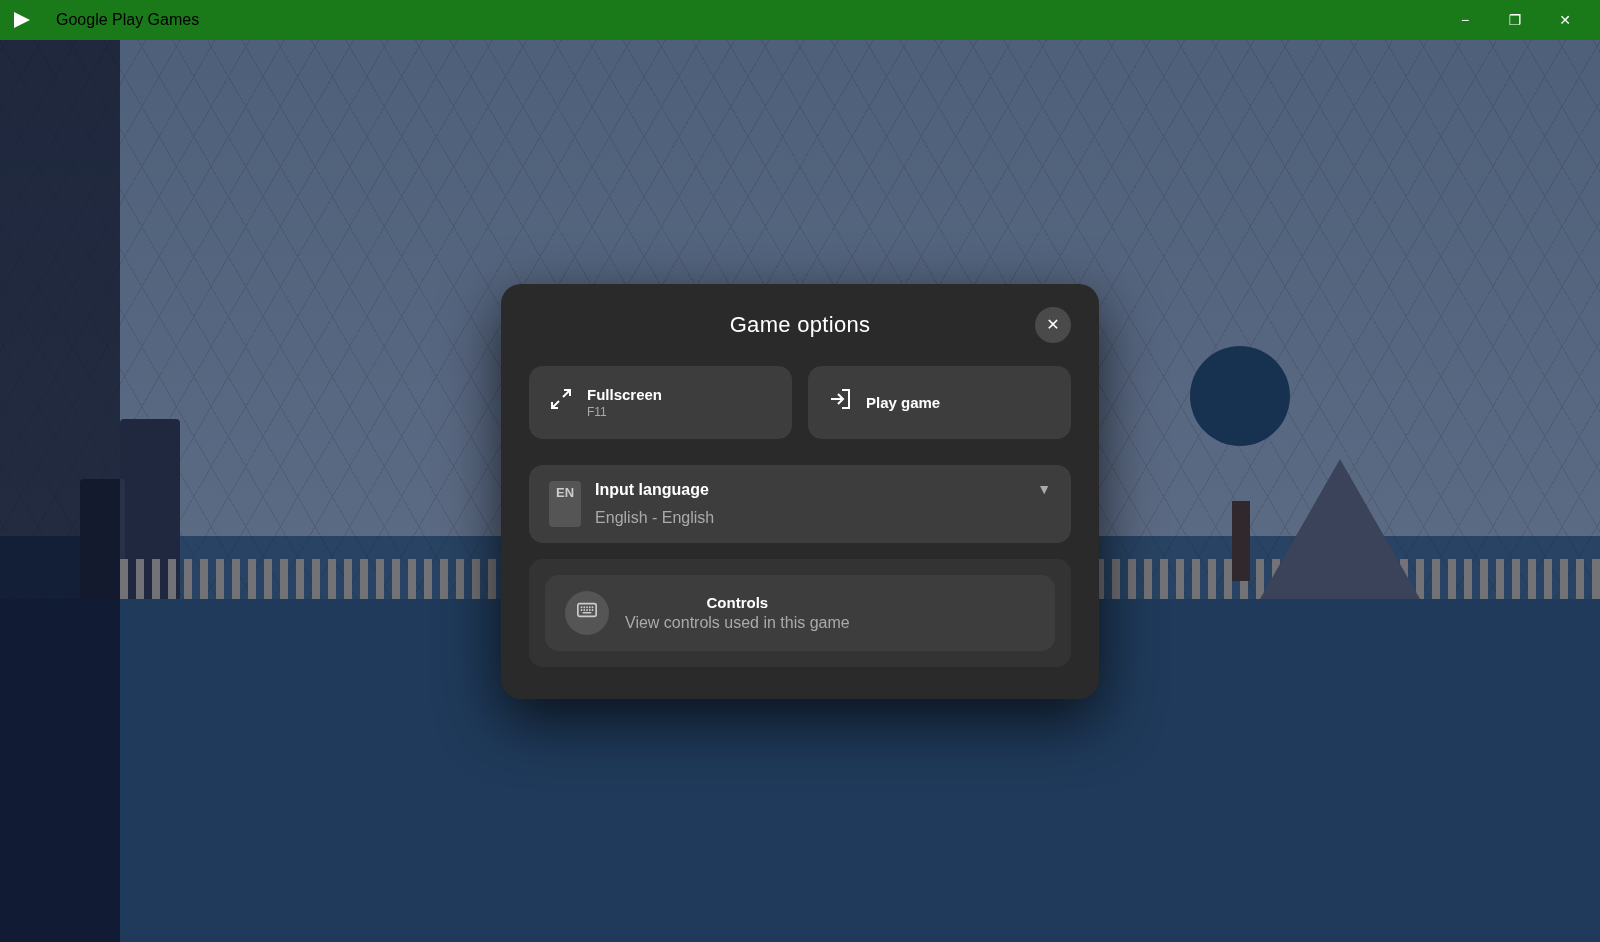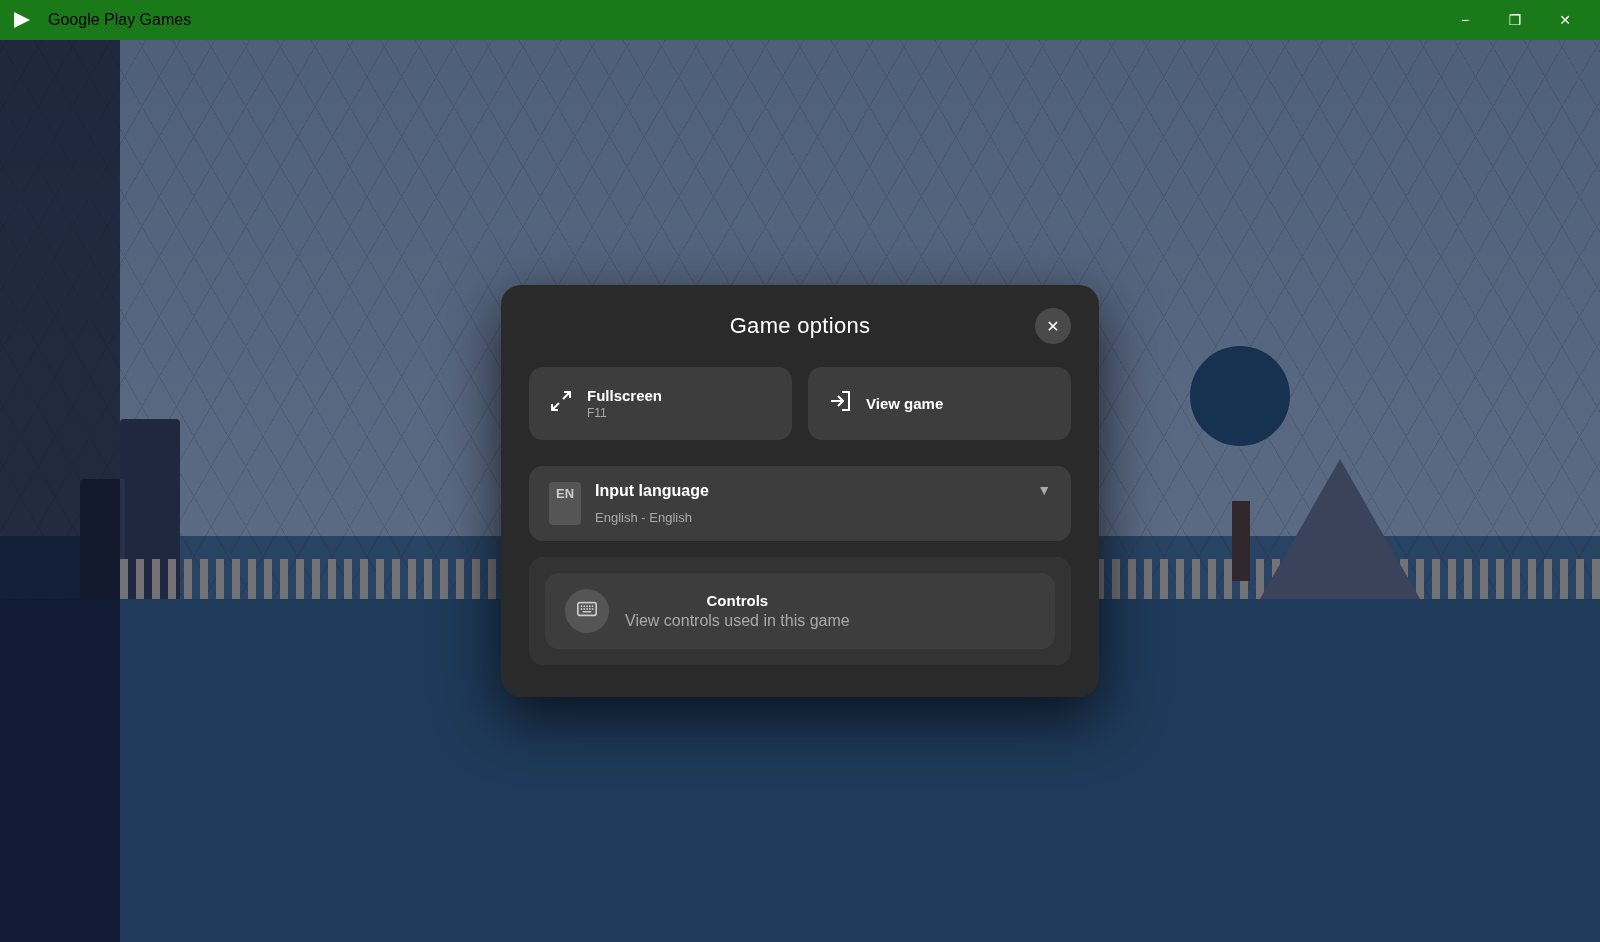--- a/index.html
+++ b/index.html
@@ -23,21 +23,21 @@
       padding: 0 12px;
       position: absolute;
       top: 0;
       left: 0;
       z-index: 100;
     }
 
     #titlebar-left {
       display: flex;
       align-items: center;
-      gap: 16px;
+      gap: 24px;
     }
 
     #app-icon {
       width: 20px;
       height: 20px;
     }
 
     #titlebar-controls {
       display: flex;
       align-items: center;
@@ -304,21 +304,21 @@
       flex: 1;
     }
 
     .lang-label {
       font-size: 16px;
       font-weight: 600;
       color: white;
     }
 
     .lang-value {
-      font-size: 13px;
+      font-size: 16px;
       color: #aaaaaa;
       margin-top: 10px;
     }
 
     .chevron-icon {
       font-size: 14px;
       color: #aaaaaa;
     }
 
     
@@ -436,21 +436,21 @@
         <button class="option-btn">
           <span class="btn-icon">
             
             <svg width="24" height="24" viewBox="0 0 24 24" fill="none">
               <path d="M14 3h7v18h-7" stroke="white" stroke-width="2" fill="none"></path>
               <polyline points="10,17 15,12 10,7" stroke="white" stroke-width="2" fill="none"></polyline>
               <line x1="15" y1="12" x2="3" y2="12" stroke="white" stroke-width="2"></line>
             </svg>
           </span>
           <span class="btn-text-block">
-            <span class="btn-label">View game</span>
+            <span class="btn-label">Play game</span>
           </span>
         </button>
       </div>
 
       <div class="language-row">
         <span class="lang-flag">EN</span>
         <div class="lang-text">
           <div class="lang-label">Input language</div>
           <div class="lang-value">English - English</div>
         </div>

